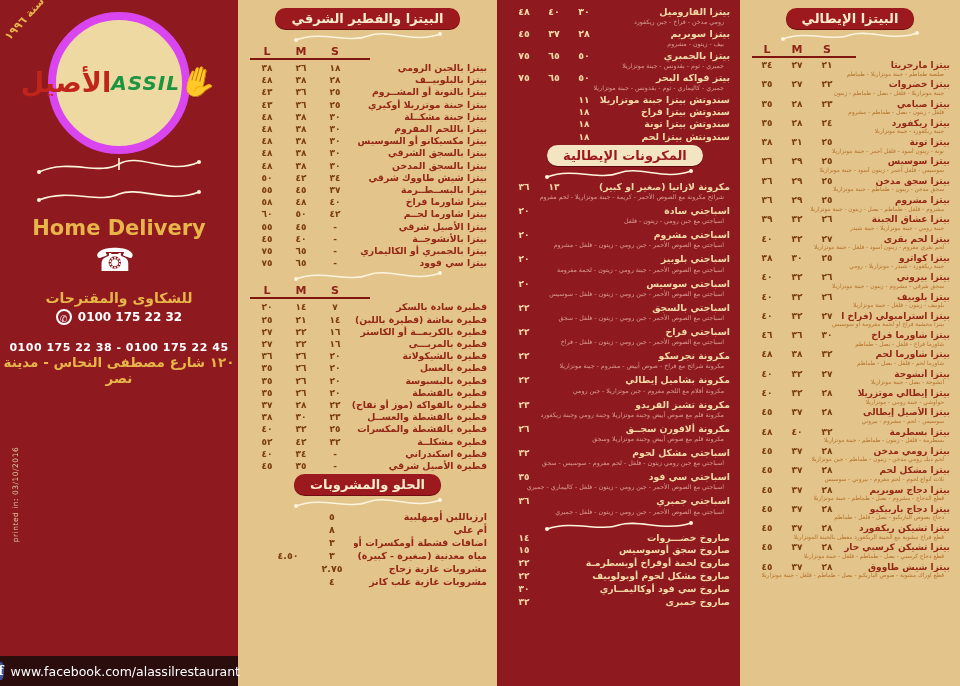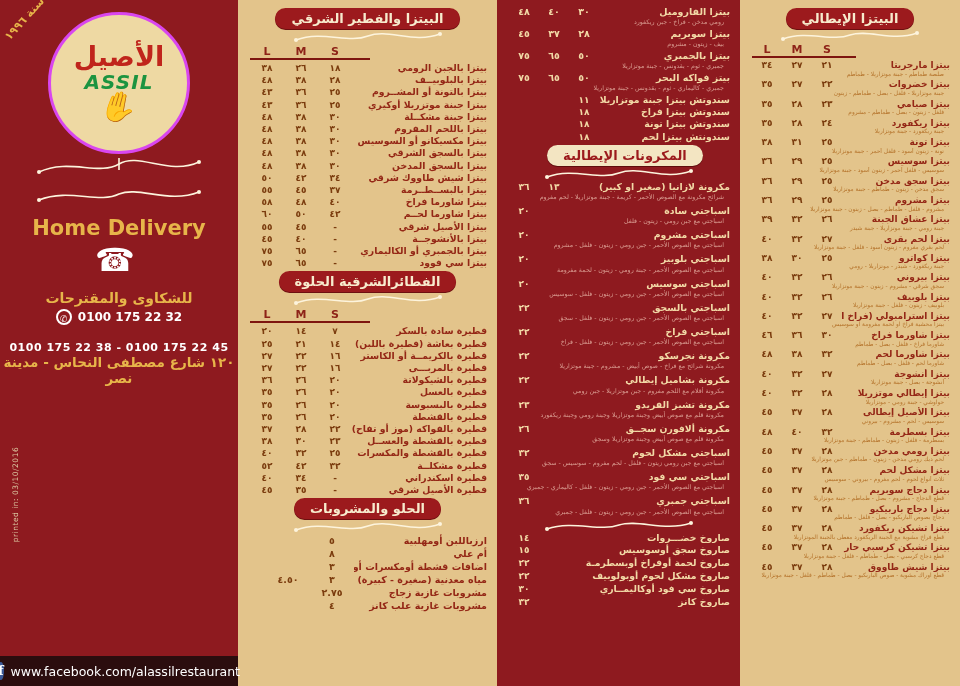--- a/index.html
+++ b/index.html
@@ -2,21 +2,21 @@
 <html lang="ar"><head>
 <meta charset="utf-8">
 <style>
   * { margin:0; padding:0; box-sizing:border-box; }
   html,body { width:960px; height:686px; overflow:hidden; font-family:"DejaVu Sans", sans-serif; }
   .menu { display:flex; width:960px; height:686px; background:#8e1a1f; }
 
   
   .sidebar { position:relative; width:238px; background:#8e1a1f; color:#fff; flex:none; text-align:center; }
   .established { position:absolute; top:34px; left:2px; color:#e7b54a; font-size:11px; font-weight:bold; transform:rotate(-48deg); transform-origin:left top; white-space:nowrap; }
-  .logo-circle { width:142px; height:142px; border-radius:50%; background:#eed9a3; border:3px solid #d946ef; margin:12px auto 0; display:flex; flex-direction:column; align-items:center; justify-content:center; }
+  .logo-circle { width:142px; height:142px; border-radius:50%; background:#eed9a3; border:8px solid #d946ef; margin:12px auto 0; display:flex; flex-direction:row; align-items:center; justify-content:center; }
   .logo-ar { color:#c0251c; font-size:27px; font-weight:bold; line-height:30px; }
   .logo-assil { color:#1c9440; font-size:20px; font-weight:bold; font-style:italic; letter-spacing:1px; line-height:20px; }
   .logo-hand { color:#1c9440; font-size:30px; line-height:32px; transform:rotate(15deg); }
   .side-flourish { margin:2px auto; }
   .cats { list-style:none; margin-top:2px; }
   .cats li { font-size:14.5px; font-weight:bold; line-height:20.5px; color:#fdf6ea; }
   .home-delivery { color:#e7b54a; font-size:21px; font-weight:bold; margin-top:4px; line-height:24px; }
   .phones { display:flex; align-items:center; justify-content:center; gap:8px; margin-top:4px; }
   .phone-glyph { font-size:32px; color:#fff; line-height:32px; }
   .phone-list div { font-size:19px; font-weight:bold; line-height:24px; letter-spacing:0.5px; }
@@ -242,21 +242,20 @@
         <span class="cell">-</span>
         <span class="name" dir="rtl">بيتزا بالجمبري أو الكاليماري</span>
       </div>
       <div class="row">
         <span class="cell">٧٥</span>
         <span class="cell">٦٥</span>
         <span class="cell">-</span>
         <span class="name" dir="rtl">بيتزا سي فوود</span>
       </div>
 
-    <span class="ribbon dark">الفطائرالشرقية الحلوة</span>
     <svg class="flourish" width="160" height="14" viewBox="0 0 160 14">
         <path d="M8 10 C 35 0, 60 14, 80 6 C 100 -2, 125 14, 152 4" stroke="#fdf4dd" stroke-width="1.5" fill="none"></path>
         <circle cx="8" cy="10" r="2" fill="#fdf4dd"></circle>
         <circle cx="152" cy="4" r="2" fill="#fdf4dd"></circle>
       </svg>
     <div class="lms">
       <span>L</span>
       <span>M</span>
       <span>S</span>
     </div>
@@ -584,21 +583,21 @@
       <div class="row rocket-row">
         <span class="cell">٢٢</span>
         <span class="name" dir="rtl">صاروخ مشكل لحوم أوبولوبيف</span>
       </div>
       <div class="row rocket-row">
         <span class="cell">٣٠</span>
         <span class="name" dir="rtl">صاروخ سي فود أوكاليمــاري</span>
       </div>
       <div class="row rocket-row">
         <span class="cell">٣٢</span>
-        <span class="name" dir="rtl">صاروخ كانز</span>
+        <span class="name" dir="rtl">صاروخ جمبري</span>
       </div>
   </section>
 
   <section class="col cream col3">
     <span class="ribbon dark">البيتزا الإيطالي</span>
     <svg class="flourish" width="150" height="12" viewBox="0 0 150 12">
         <path d="M8 9 C 33 0, 56 12, 75 5 C 94 -1, 117 12, 142 3" stroke="#fdf4dd" stroke-width="1.5" fill="none"></path>
         <circle cx="8" cy="9" r="2" fill="#fdf4dd"></circle>
         <circle cx="142" cy="3" r="2" fill="#fdf4dd"></circle>
       </svg>

